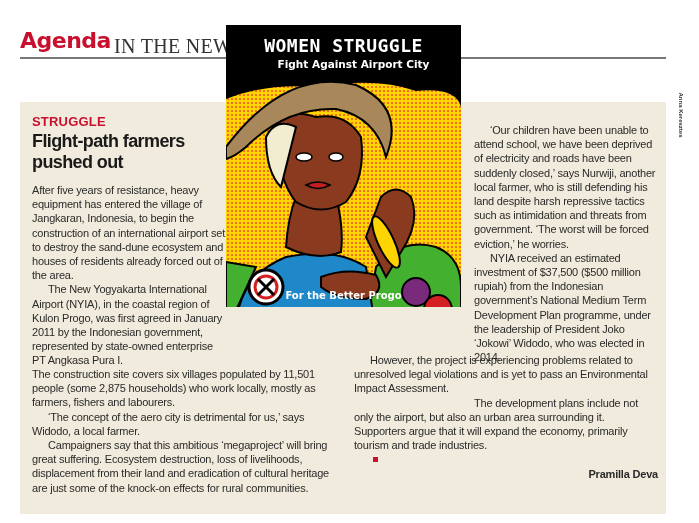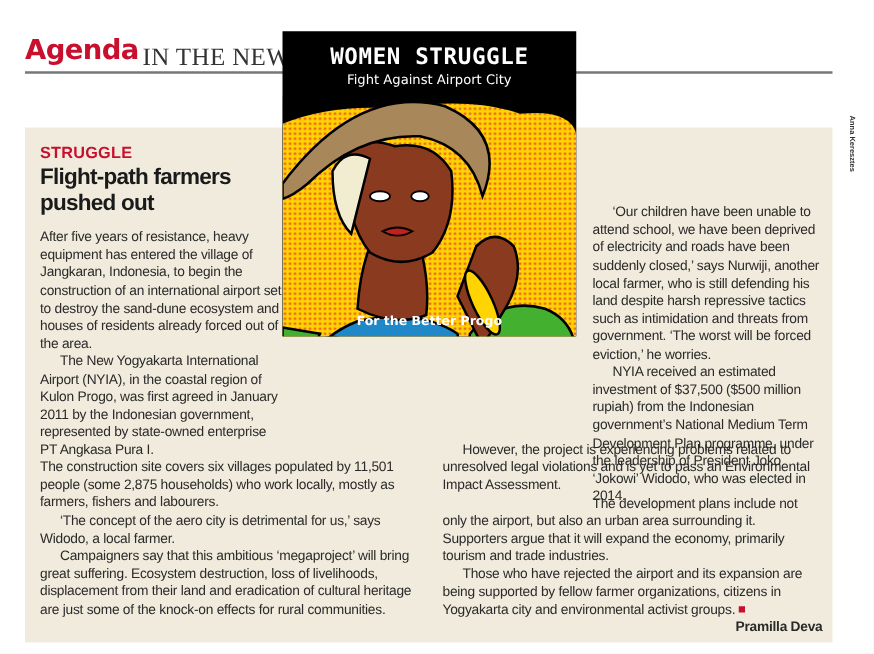--- a/index.html
+++ b/index.html
@@ -16,29 +16,29 @@
   .credit span { position:absolute; left:-20px; top:20px; transform:rotate(90deg); transform-origin:center;
                  white-space:nowrap; font-size:6px; font-weight:bold; color:#333; width:50px; text-align:center; }
   .kicker { position:absolute; left:32px; top:114px; color:#c8102e; font-size:13px; font-weight:bold; letter-spacing:0.2px; }
   .headline { position:absolute; left:32px; top:131px; width:180px; font-size:18px; line-height:21px; font-weight:bold;
               color:#1a1a1a; letter-spacing:-0.6px; }
   .col { position:absolute; font-size:11px; line-height:14.2px; color:#2a2a2a; letter-spacing:-0.2px; }
   .col p { margin:0; }
   .ind { text-indent:16px; }
   .colL { left:32px; top:183px; width:196px; }
   .colWide { left:32px; top:367px; width:300px; }
-  .colR { left:474px; top:123px; width:184px;margin-top:40px; }
+  .colR { left:474px; top:123px; width:184px; }
   .colWideR { left:354px; top:353px; width:304px; }
   .byline { text-align:right; font-weight:bold; }
   .endsq { display:inline-block; width:5px; height:5px; background:#c8102e; margin-left:3px; vertical-align:1px; }
-  .poster { position:absolute; left:226px; top:25px; width:235px; height:244px; background:#000; overflow:hidden; }
+  .poster { position:absolute; left:226px; top:25px; width:235px; height:282px; background:#000; overflow:hidden; }
   .poster-title { position:absolute; left:0; top:10px; width:100%; text-align:center; color:#fff;
                   font-family:"DejaVu Sans Mono", monospace; font-weight:bold; font-size:18px; letter-spacing:0.5px; }
   .poster-sub { position:absolute; left:0; top:33px; width:100%; text-align:center; color:#fff;
-                font-family:"DejaVu Sans", sans-serif; font-weight:normal; font-size:10.5px; }
+                font-family:"DejaVu Sans", sans-serif; font-weight:bold; font-size:10.5px;padding-left:10px; }
   .poster-foot { position:absolute; left:0; bottom:6px; width:100%; text-align:center; color:#fff;
                  font-family:"DejaVu Sans", sans-serif; font-weight:bold; font-size:10px; }
   .poster svg { position:absolute; left:0; top:52px; }
 </style>
 </head>
 <body>
 
 <div class="header">
   <span class="agenda">Agenda</span>
   <span class="inthenews">IN THE NEWS</span>
@@ -66,21 +66,21 @@
 </div>
 
 <div class="col colR">
   <p class="ind">‘Our children have been unable to attend school, we have been deprived of electricity and roads have been suddenly closed,’ says Nurwiji, another local farmer, who is still defending his land despite harsh repressive tactics such as intimidation and threats from government.  ‘The worst will be forced eviction,’ he worries.</p>
   <p class="ind">NYIA received an estimated investment of $37,500 ($500 million rupiah) from the Indonesian government’s National Medium Term Development Plan programme, under the leadership of President Joko ‘Jokowi’ Widodo, who was elected in 2014.</p>
 </div>
 
 <div class="col colWideR">
   <p class="ind">However, the project is experiencing problems related to unresolved legal violations and is yet to pass an Environmental Impact Assessment.</p>
   <p class="ind" style="text-indent:120px">The development plans include not only the airport, but also an urban area surrounding it. Supporters argue that it will expand the economy, primarily tourism and trade industries.</p>
-  <p class="ind"><span>Those who have rejected the airport and its expansion are being supported by fellow farmer organizations, citizens in Yogyakarta city and environmental activist groups.</span><span class="endsq"></span></p>
+  <p class="ind"><span class="endsq"></span></p>
   <p class="byline">Pramilla Deva</p>
 </div>
 
 <div class="poster">
   <div class="poster-title">WOMEN STRUGGLE</div>
   <div class="poster-sub">Fight Against Airport City</div>
   <svg width="235" height="260" viewBox="0 0 235 260">
     <defs>
       <pattern id="dots" width="4" height="4" patternUnits="userSpaceOnUse">
         <rect width="4" height="4" fill="#ffd400"></rect>

